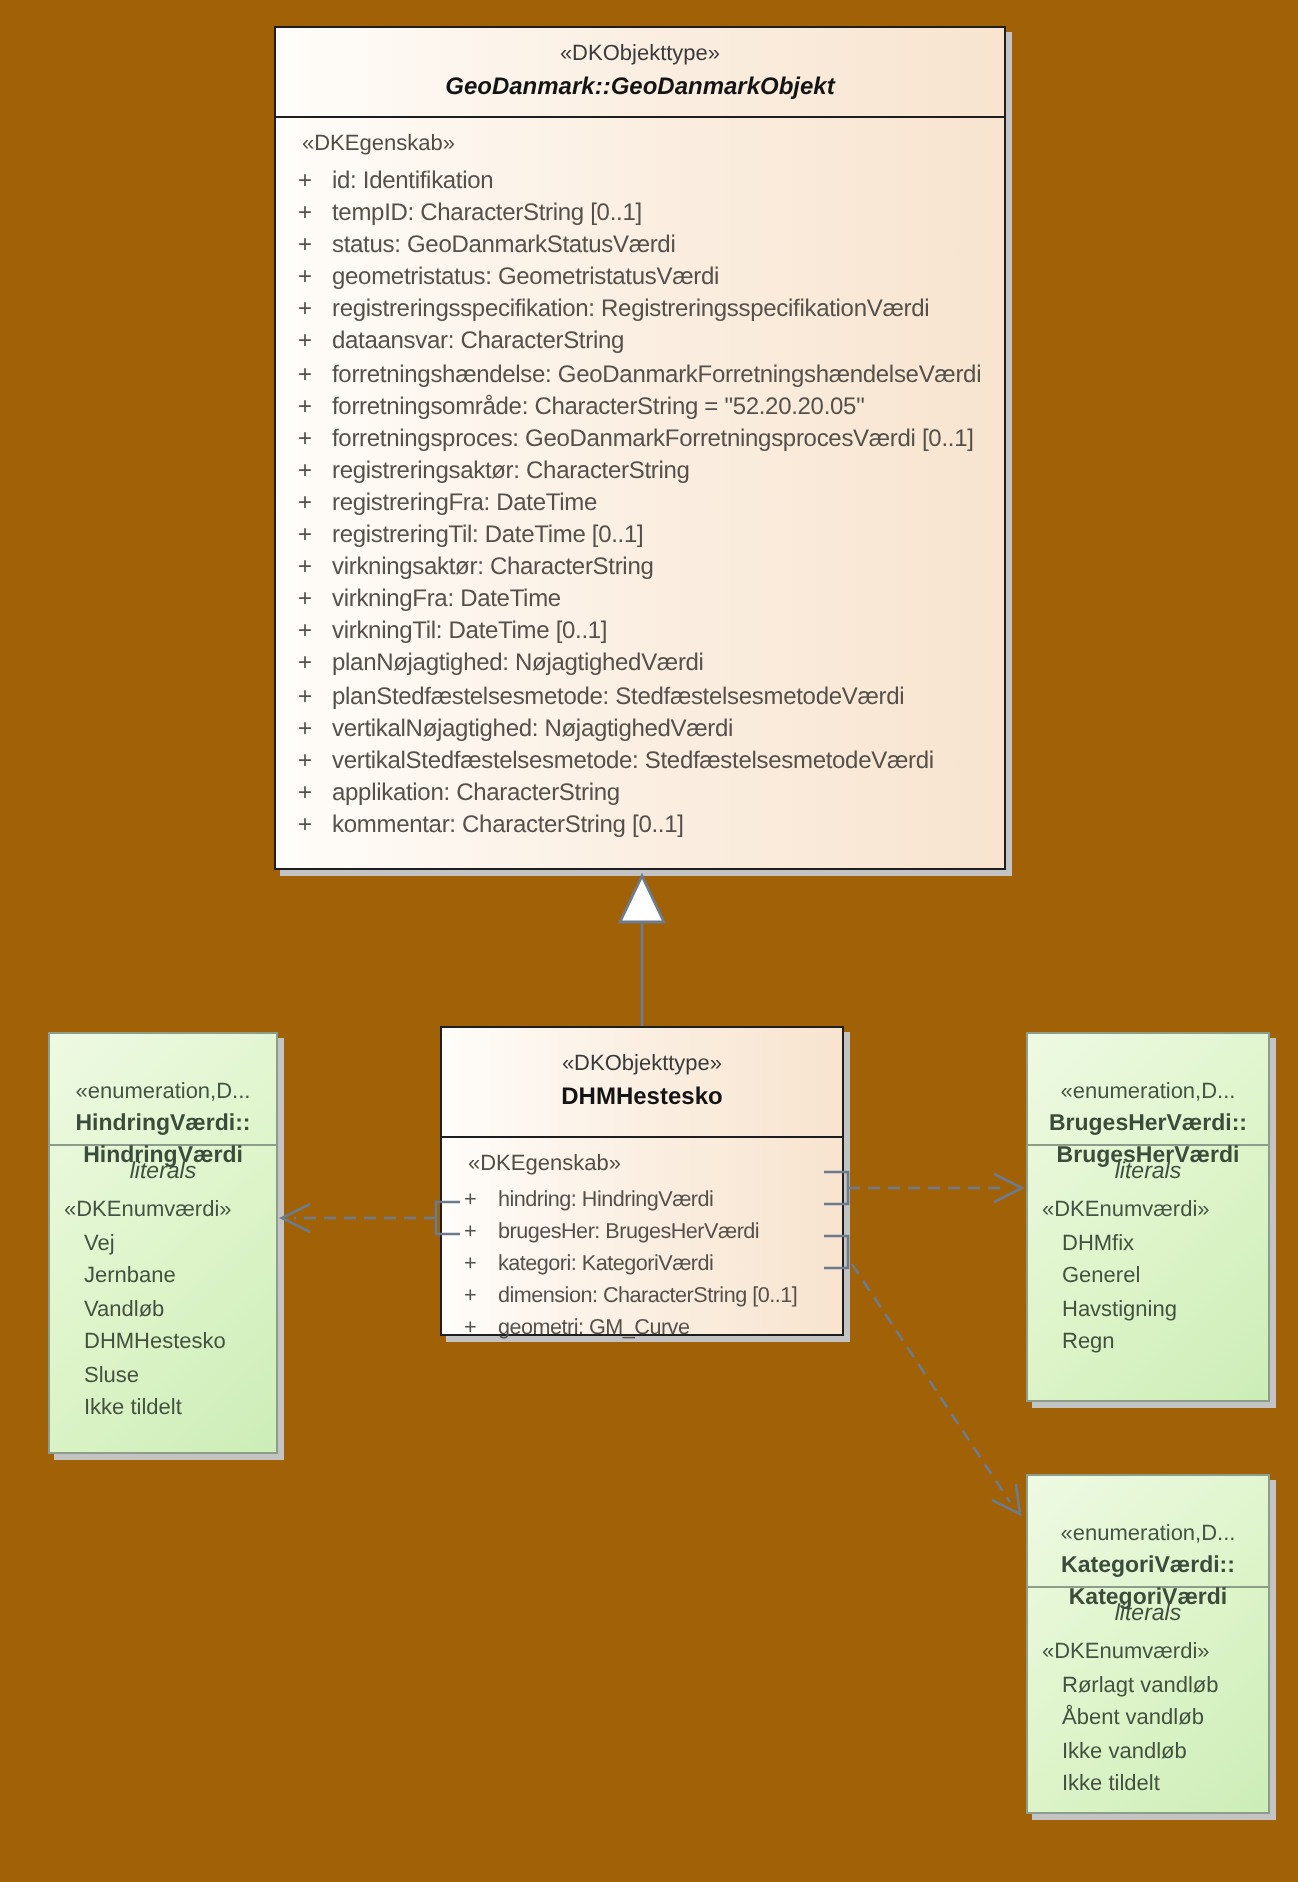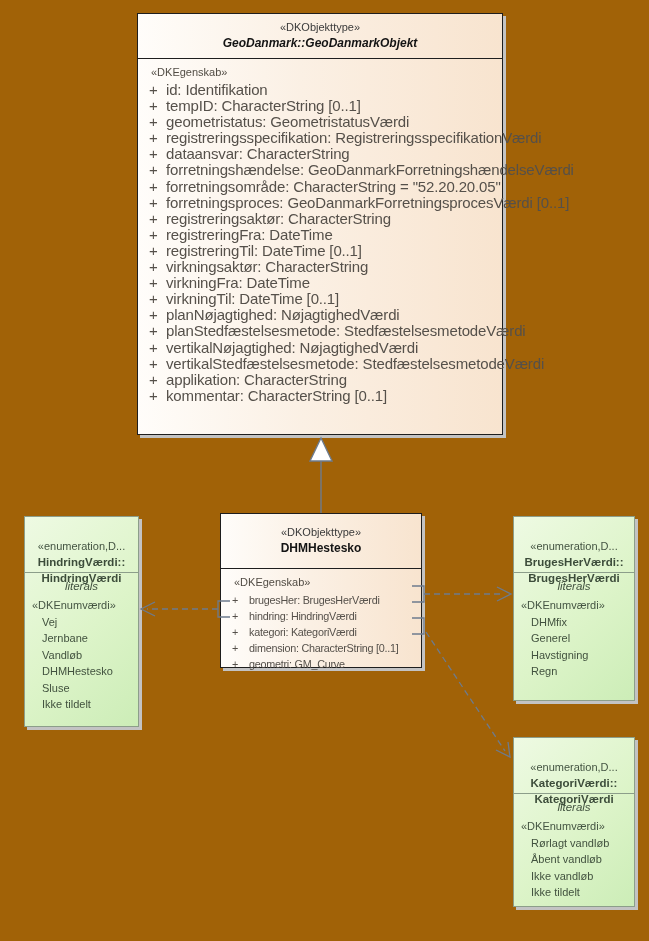--- a/index.html
+++ b/index.html
@@ -20,21 +20,21 @@
     border-bottom:1.5px solid #1e1e1e;
     text-align:center;
   }
   .stereo { font-size:11px; color:#3a3a3a; line-height:15px; }
   .cname  { font-size:12px; font-weight:bold; color:#141414; line-height:17px; }
   .cname.abstract { font-style:italic; }
 
   .section-label { font-size:11px; color:#514c44; padding:7px 0 3px 13px; }
   ul.attrs { list-style:none; margin:0; padding:1px 0 0 9px; }
   ul.attrs li { color:#55504a; white-space:nowrap; }
-  .main ul.attrs li { font-size:15px; line-height:16.1px; letter-spacing:-0.15px; }
+  .main ul.attrs li { font-size:12px; line-height:16.1px; letter-spacing:-0.15px; }
   .dhm  ul.attrs li { font-size:10.8px; line-height:16px; letter-spacing:-0.25px; }
   .vis { display:inline-block; width:19px; text-align:left; padding-left:2px; }
 
   #class-main { left:137px; top:13px; width:366px; height:422px; }
   #class-main .hdr { height:45px; padding-top:6px; }
   #class-dhm  { left:220px; top:513px; width:202px; height:155px; }
   #class-dhm .hdr { height:55px; padding-top:11px; }
 
   
   .uml-enum {
@@ -73,20 +73,21 @@
       <div class="cname abstract">GeoDanmark::GeoDanmarkObjekt</div>
     </div>
     <div class="body">
       <div class="section-label">«DKEgenskab»</div>
       <ul class="attrs">
 
           <li class="attr"><span class="vis">+</span><span class="atext">id: Identifikation</span></li>
 
           <li class="attr"><span class="vis">+</span><span class="atext">tempID: CharacterString [0..1]</span></li>
 
+          <li class="attr"><span class="vis">+</span><span class="atext">status: GeoDanmarkStatusVærdi</span></li>
 
           <li class="attr"><span class="vis">+</span><span class="atext">geometristatus: GeometristatusVærdi</span></li>
 
           <li class="attr"><span class="vis">+</span><span class="atext">registreringsspecifikation: RegistreringsspecifikationVærdi</span></li>
 
           <li class="attr"><span class="vis">+</span><span class="atext">dataansvar: CharacterString</span></li>
 
           <li class="attr"><span class="vis">+</span><span class="atext">forretningshændelse: GeoDanmarkForretningshændelseVærdi</span></li>
 
           <li class="attr"><span class="vis">+</span><span class="atext">forretningsområde: CharacterString = "52.20.20.05"</span></li>
@@ -122,23 +123,23 @@
 
   <div class="uml-class dhm" id="class-dhm">
     <div class="hdr">
       <div class="stereo">«DKObjekttype»</div>
       <div class="cname">DHMHestesko</div>
     </div>
     <div class="body">
       <div class="section-label">«DKEgenskab»</div>
       <ul class="attrs">
 
+          <li class="attr"><span class="vis">+</span><span class="atext">hindring: HindringVærdi</span></li>
+
           <li class="attr"><span class="vis">+</span><span class="atext">brugesHer: BrugesHerVærdi</span></li>
-
-          <li class="attr"><span class="vis">+</span><span class="atext">hindring: HindringVærdi</span></li>
 
           <li class="attr"><span class="vis">+</span><span class="atext">kategori: KategoriVærdi</span></li>
 
           <li class="attr"><span class="vis">+</span><span class="atext">dimension: CharacterString [0..1]</span></li>
 
           <li class="attr"><span class="vis">+</span><span class="atext">geometri: GM_Curve</span></li>
         </ul>
     </div>
   </div>
 

